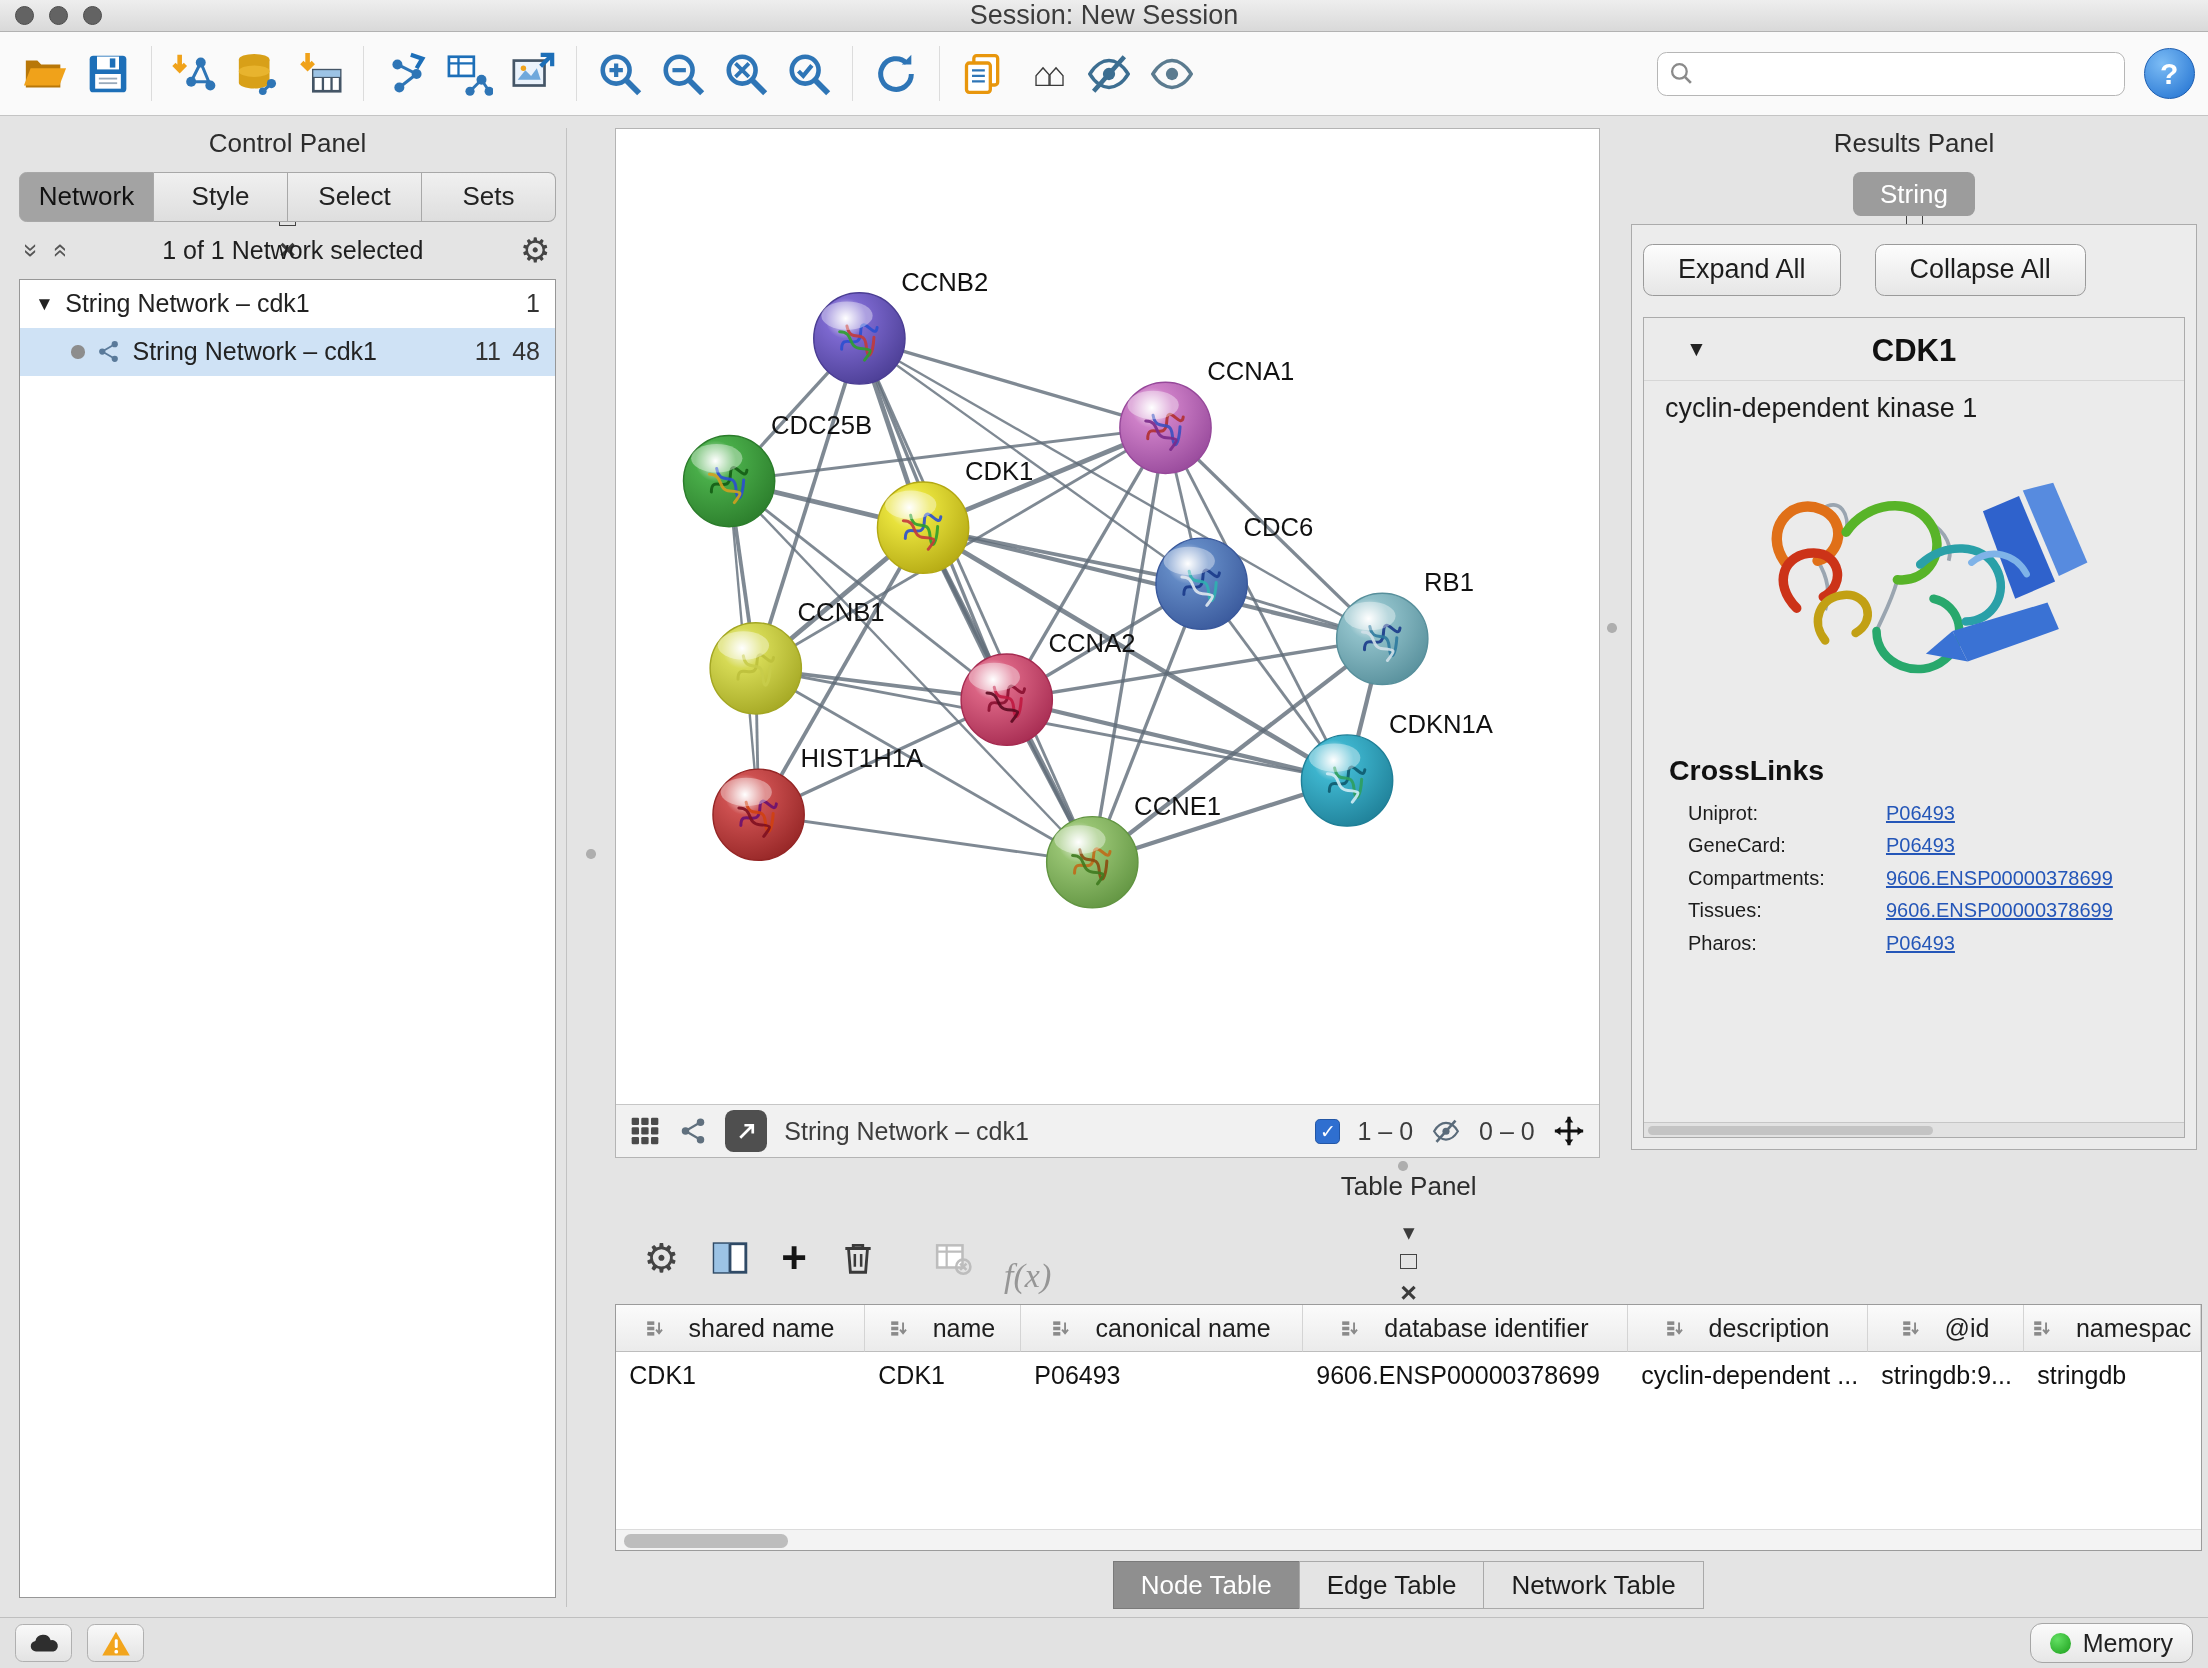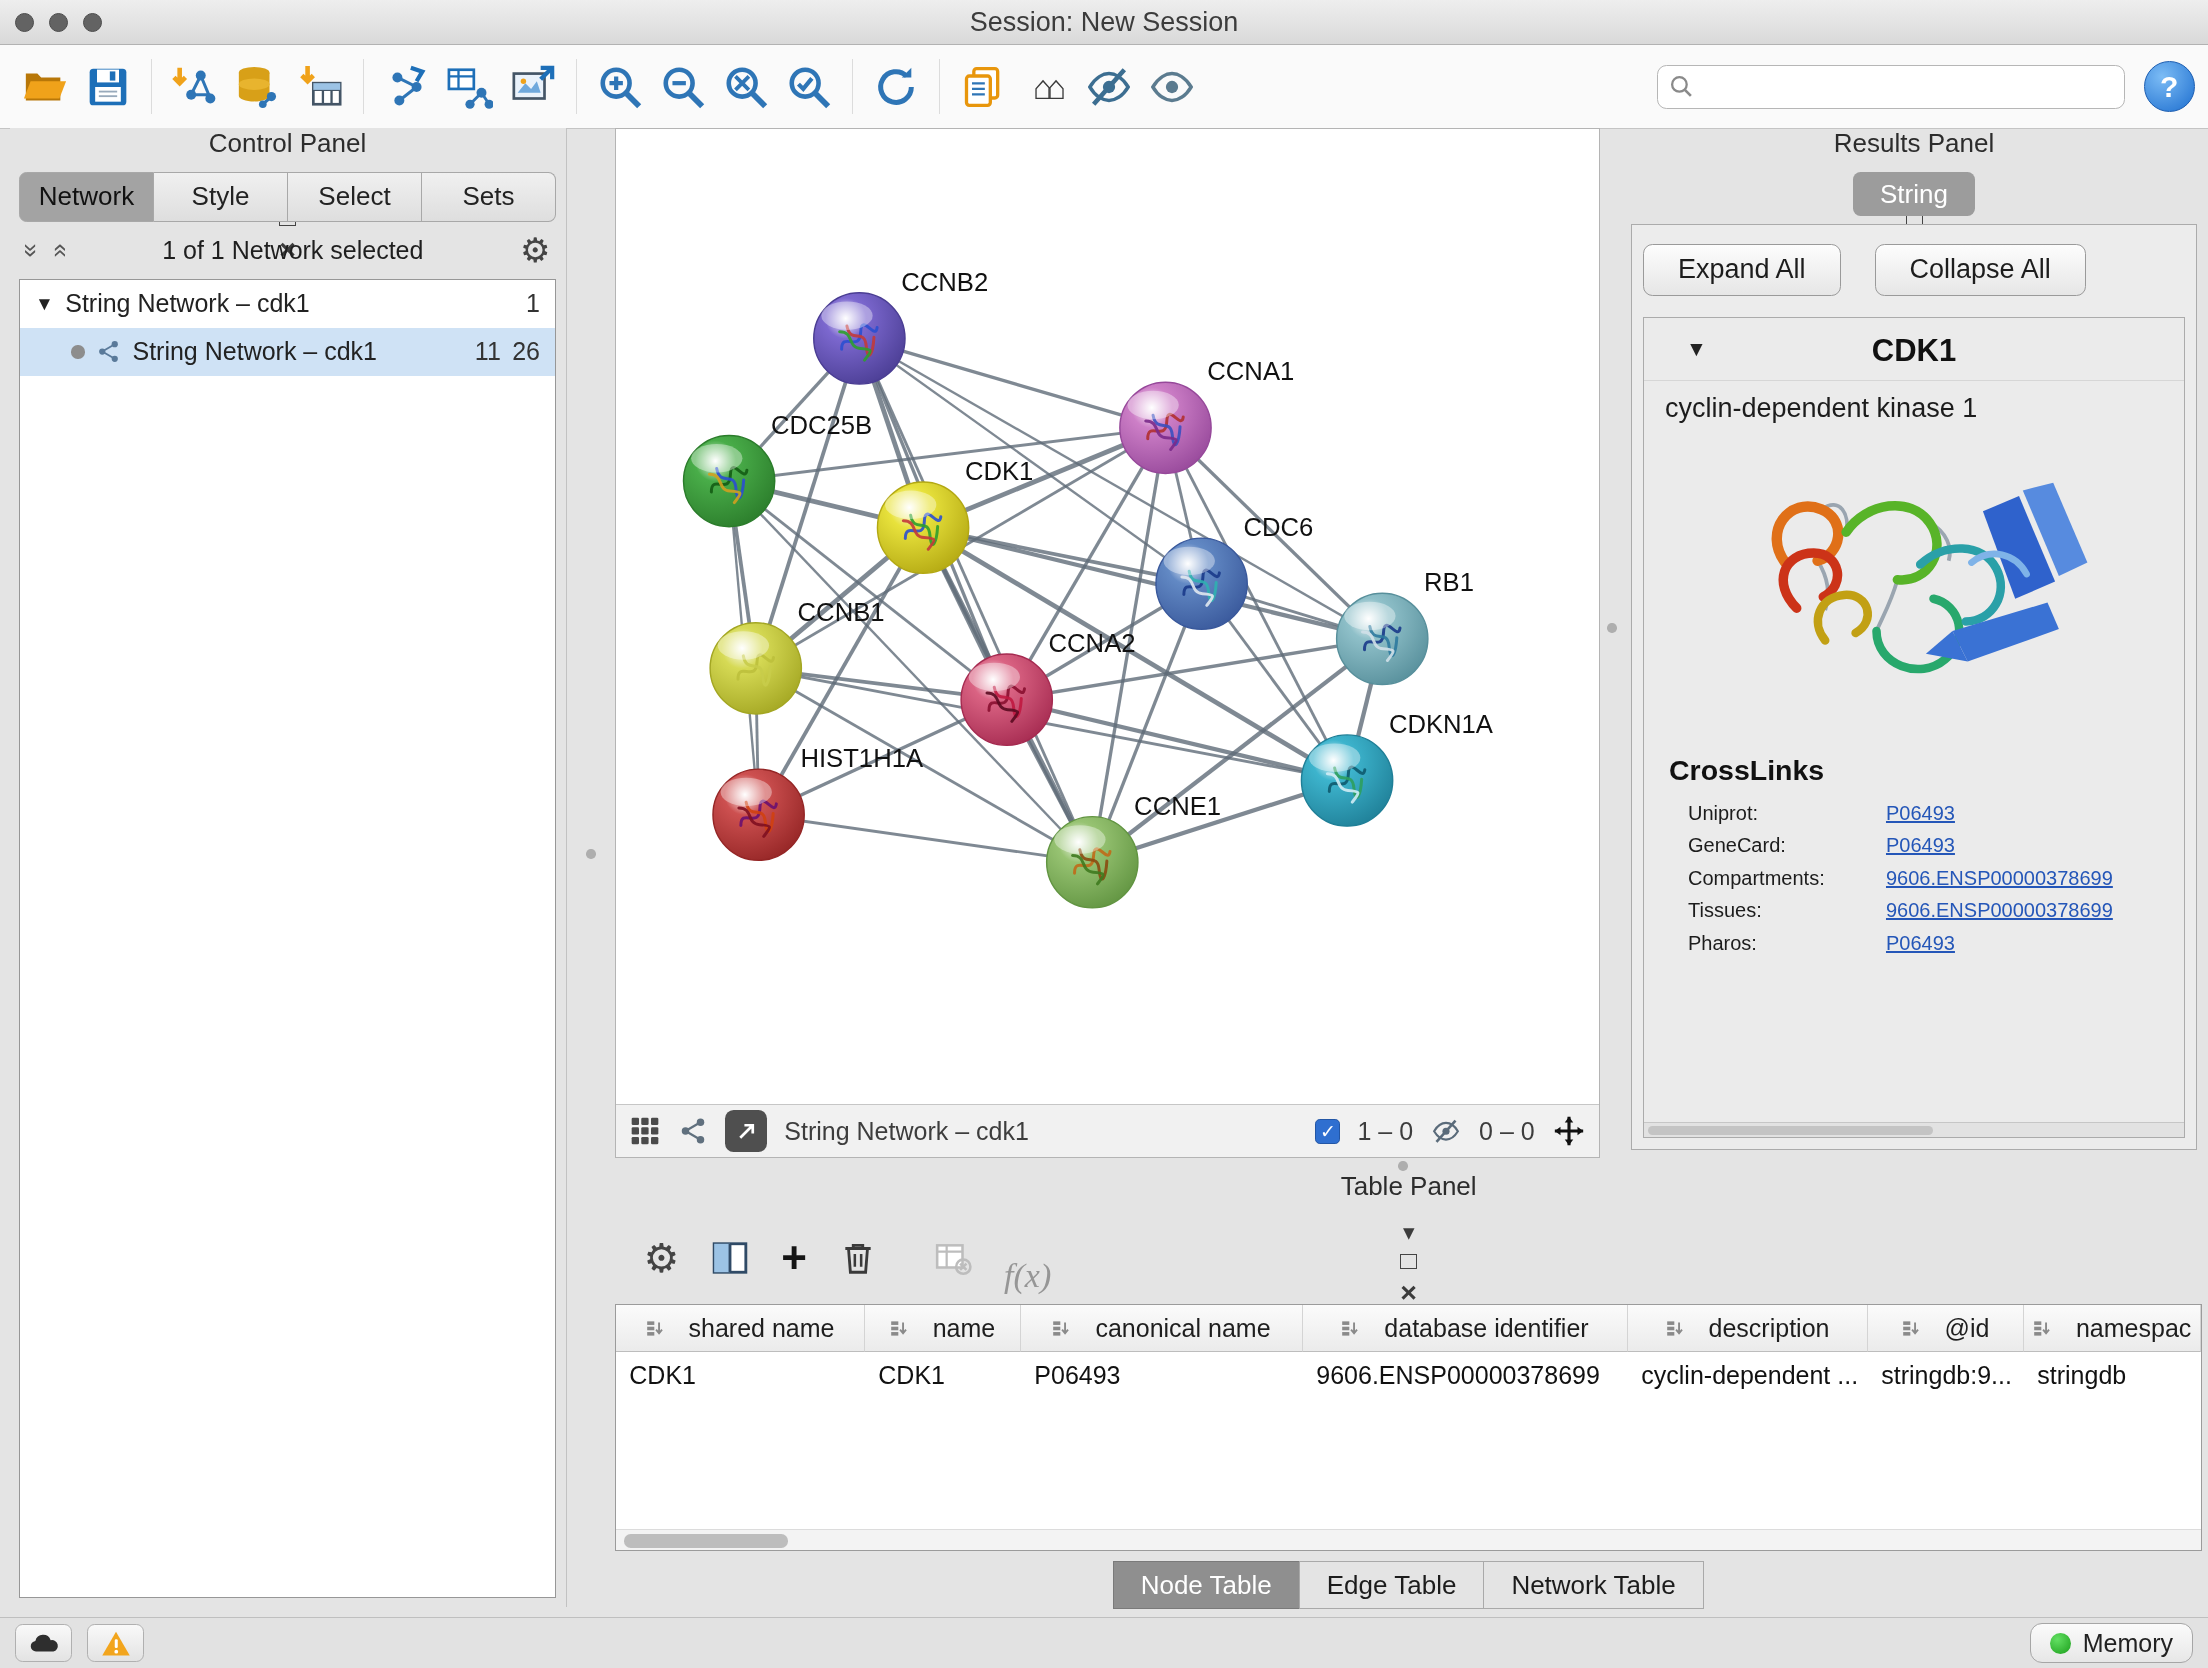--- a/index.html
+++ b/index.html
@@ -5,21 +5,21 @@
   * { box-sizing:border-box; margin:0; padding:0; }
   html,body { width:2208px; height:1668px; }
   body {
     font-family:"Liberation Sans", sans-serif;
     font-size:25px; color:#222;
     background:#e4e4e4; position:relative; overflow:hidden;
   }
   button { font-family:inherit; background:none; border:none; cursor:pointer; }
 
   
-  .titlebar { height:45px; background:linear-gradient(#eeeeee,#d9d9d9);
+  .titlebar { height:32px; background:linear-gradient(#eeeeee,#d9d9d9);
     border-bottom:1px solid #b2b2b2; display:flex; align-items:center; position:relative; }
   .traffic { display:flex; gap:15px; padding-left:15px; }
   .light { width:19px; height:19px; border-radius:50%; background:#636363; border:1px solid #4d4d4d; }
   .win-title { position:absolute; left:0; right:0; text-align:center; font-size:27px; color:#3c3c3c; }
 
   
   .toolbar { height:84px; background:#fafafa; border-bottom:1px solid #c4c4c4;
     display:flex; align-items:center; padding:0 13.3px; }
   .tb-btn { width:63px; height:63px; display:flex; align-items:center; justify-content:center; border-radius:7.6px; }
   .tb-sep { width:1px; height:55px; background:#dcdcdc; margin:0 11.4px; }
@@ -321,21 +321,21 @@
       <span class="indent"></span>
       <span class="dot"></span>
       <svg width="25" height="25" viewBox="0 0 24 24">
         <circle cx="6" cy="12" r="3" fill="#5a7a9a"></circle>
           <circle cx="18" cy="5" r="3" fill="#5a7a9a"></circle>
           <circle cx="18" cy="19" r="3" fill="#5a7a9a"></circle>
         <path d="M6 12l12-7M6 12l12 7" stroke="#5a7a9a" stroke-width="1.8"></path>
       </svg>
       <span class="tree-label">String Network – cdk1</span>
       <span class="tree-count">11</span>
-      <span class="tree-count">26</span>
+      <span class="tree-count">48</span>
     </div>
   </div>
 </div>
 
 <div class="network-view">
   <div class="net-canvas">
     <svg viewBox="0 0 1034 1026" width="983" height="976" font-family="Liberation Sans, sans-serif" style="font-size:26px">
         <defs>
           <radialGradient id="ng0" cx="35%" cy="28%" r="80%">
             <stop offset="0%" stop-color="#ffffff"></stop>

